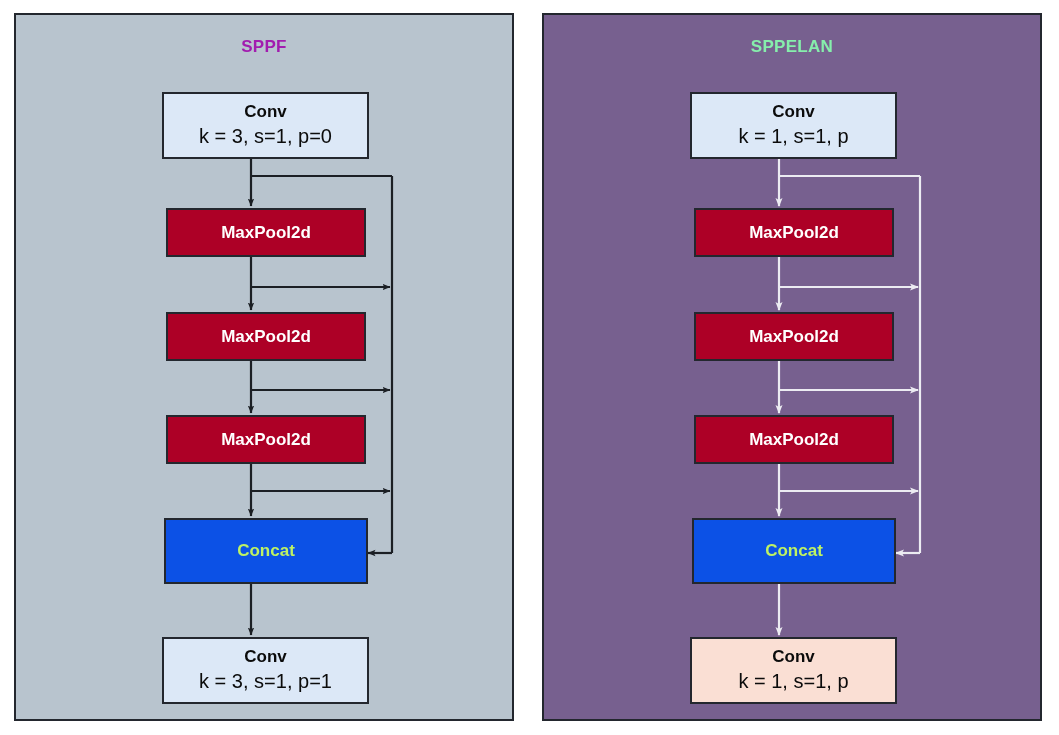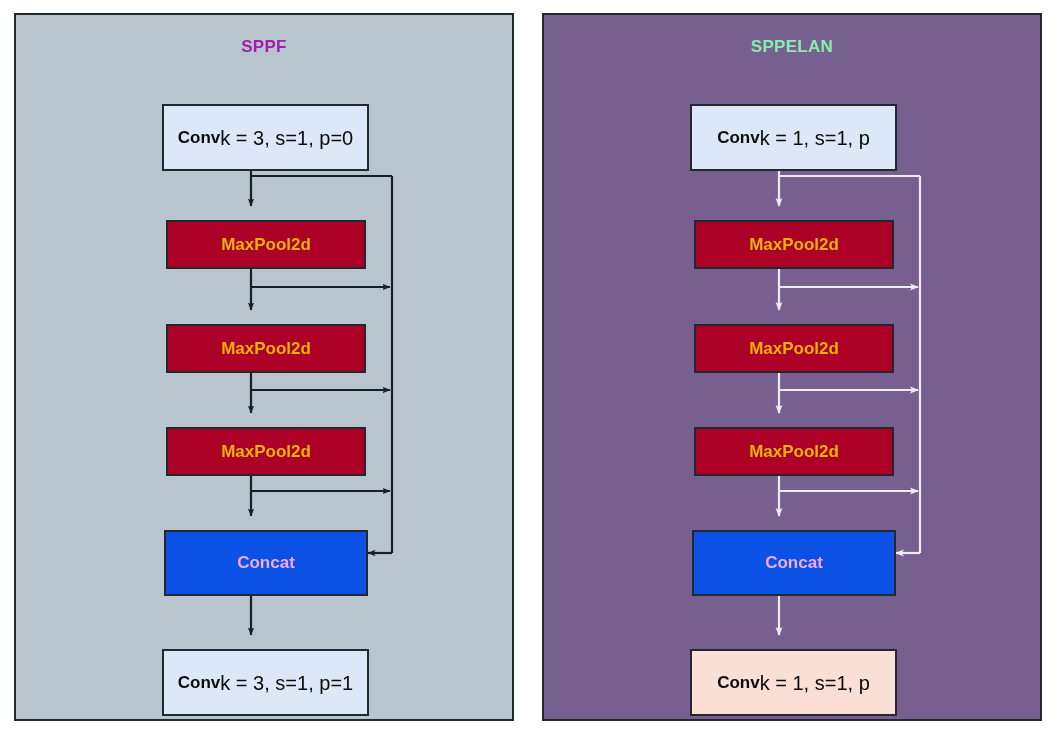--- a/index.html
+++ b/index.html
@@ -48,42 +48,41 @@
     font-weight: bold;
     letter-spacing: 0.3px;
   }
   #panel-sppf .panel-title { color: #a21caf; }
   #panel-sppelan .panel-title { color: #86efac; }
 
   .node {
     position: absolute;
     box-sizing: border-box;
     display: flex;
-    flex-direction: row;
+    flex-direction: column;
     align-items: center;
     justify-content: center;
     border: 2px solid #23272e;
     z-index: 3;
-    margin-top: 12px;
   }
   .node .line1 {
     font-size: 17px;
     font-weight: bold;
     line-height: 1.15;
   }
   .node .line2 {
     font-size: 20px;
     font-weight: normal;
     line-height: 1.25;
     margin-top: 2px;
   }
   .conv-blue { background: #dce8f7; color: #0b0b0b; }
   .conv-peach { background: #fadfd4; color: #0b0b0b; }
-  .maxpool { background: #ad0026; color: #eab308; }
-  .concat  { background: #0c51e6; color: #f0abfc; }
+  .maxpool { background: #ad0026; color: #ffffff; }
+  .concat  { background: #0c51e6; color: #bef264; }
 
   svg.wires {
     position: absolute;
     left: 0;
     top: 0;
     width: 500px;
     height: 708px;
     z-index: 1;
     overflow: visible;
   }

